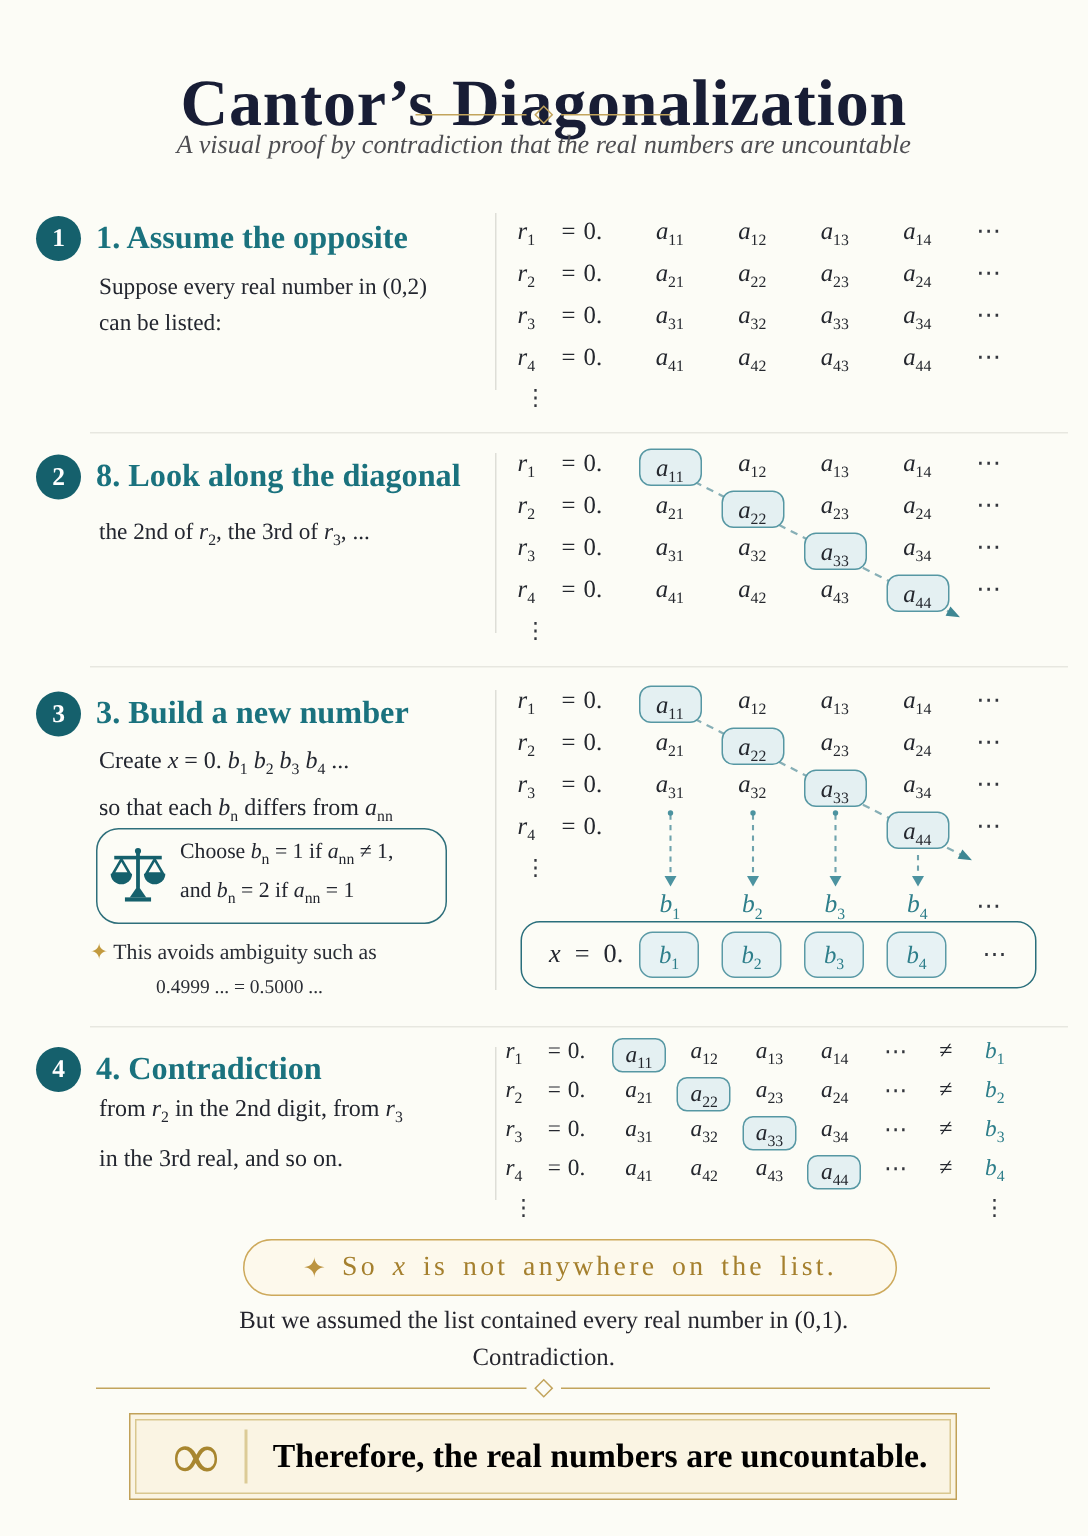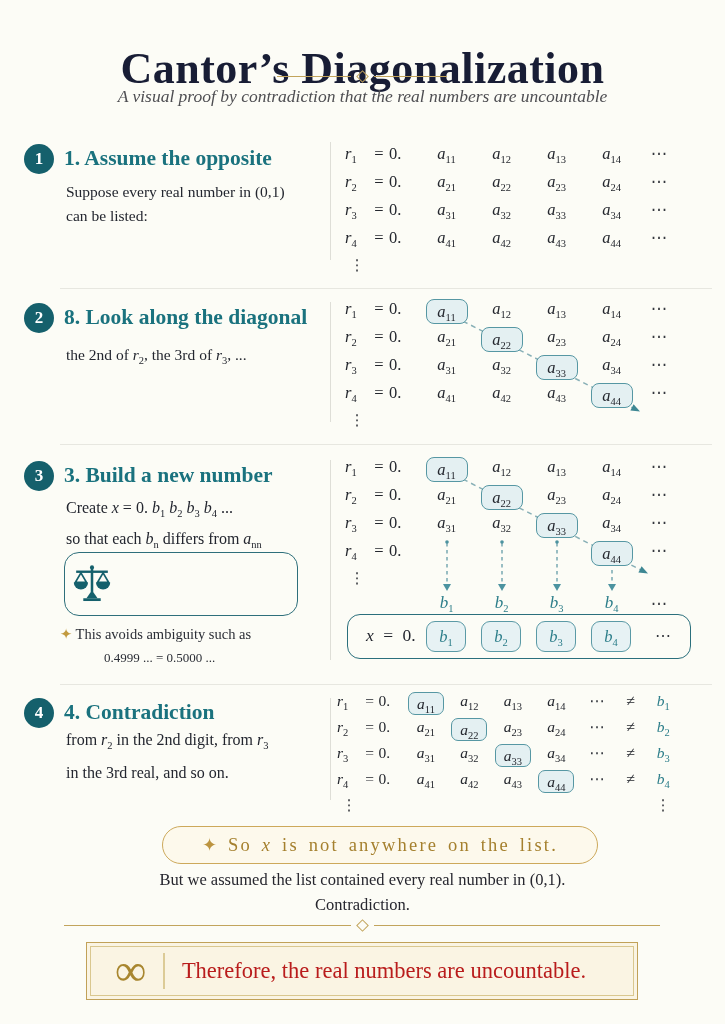--- a/index.html
+++ b/index.html
@@ -67,21 +67,21 @@
            border-radius:19px;background:#FDF9EC;display:flex;align-items:center;justify-content:center;
            gap:11px;box-sizing:border-box}
   .callout-star{color:#BC9440;font-size:18px}
   .callout-text{color:#A5802E;font-size:18.5px;letter-spacing:2.2px;word-spacing:3px}
   .concl-line{position:absolute;left:0;right:0;text-align:center;font-size:16.5px;color:#26262E}
   .banner{position:absolute;left:86px;top:942px;width:552px;height:58px;background:#FAF4E3;
           border:1.6px solid #C1A158;display:flex;align-items:center;box-sizing:border-box}
   .banner::before{content:"";position:absolute;inset:3px;border:1px solid #D9C globalization;border:1px solid #D9C78F;pointer-events:none}
   .banner-inf{font-size:44px;color:#A8862F;line-height:1;margin-left:28px}
   .banner-div{width:1.5px;height:36px;background:#DCCB97;margin:0 17px}
-  .banner-text{font-size:22.5px;font-weight:400;color:#b91c1c}
+  .banner-text{font-size:22.5px;font-weight:700;color:#000000}
   sub{font-size:10.5px}
   i{font-style:italic}
 </style>
 </head>
 <body>
 
 <h1 class="title">Cantor’s Diagonalization</h1>
 
 <div class="hr-fancy" style="left:277px;top:72px;width:170px">
   <span class="hr-line"></span>
@@ -96,21 +96,21 @@
 <div class="sec-line" style="top:684px"></div>
 
 <div class="vsep" style="top:142px;height:118px"></div>
 <div class="vsep" style="top:302px;height:120px"></div>
 <div class="vsep" style="top:460px;height:200px"></div>
 <div class="vsep" style="top:698px;height:102px"></div>
 
 <div class="step-circle" style="top:144px">1</div>
 <div class="step-heading" style="top:146px">1. Assume the opposite</div>
 <div class="step-body" style="top:180px">
-  <div class="math">Suppose every real number in (0,1)</div>
+  <div class="math">Suppose every real number in (0,2)</div>
   <div class="math">can be listed:</div>
 </div>
 <div class="matrix" style="left:345px;top:144px">
     <div class="m-row">
       <span class="m-lab math"><i>r</i><sub>1</sub></span>
       <span class="m-eq">=</span>
       <span class="m-zero">0.</span>
       <span class="m-cell">
         <span class="math"><i>a</i><sub>11</sub></span>
       </span>
@@ -285,20 +285,24 @@
       <rect x="22.4" y="6" width="3.2" height="30"></rect>
       <rect x="4" y="9" width="40" height="3"></rect>
       <path d="M10 12 L3 24 L17 24 Z" fill="none" stroke="#15606C" stroke-width="2.2"></path>
       <path d="M1 24 A9 9 0 0 0 19 24 Z"></path>
       <path d="M38 12 L31 24 L45 24 Z" fill="none" stroke="#15606C" stroke-width="2.2"></path>
       <path d="M29 24 A9 9 0 0 0 47 24 Z"></path>
       <path d="M24 34 L17 44 L31 44 Z"></path>
       <rect x="13" y="44" width="22" height="3.5"></rect>
     </g>
   </svg>
+  <div class="rule-text">
+    <div class="math">Choose <i>b</i><sub>n</sub> = 1 if <i>a</i><sub>nn</sub> ≠ 1,</div>
+    <div class="math">and <i>b</i><sub>n</sub> = 2 if <i>a</i><sub>nn</sub> = 1</div>
+  </div>
 </div>
 
 <div class="note-line" style="left:60px;top:626px">
   <span class="gold-star">✦</span>
   <span>This avoids ambiguity such as</span>
 </div>
 <div class="note-line" style="left:104px;top:650px;font-size:13px">0.4999 ... = 0.5000 ...</div>
 
 <div class="matrix" style="left:345px;top:457px">
   <svg class="m-svg" width="360" height="170">

